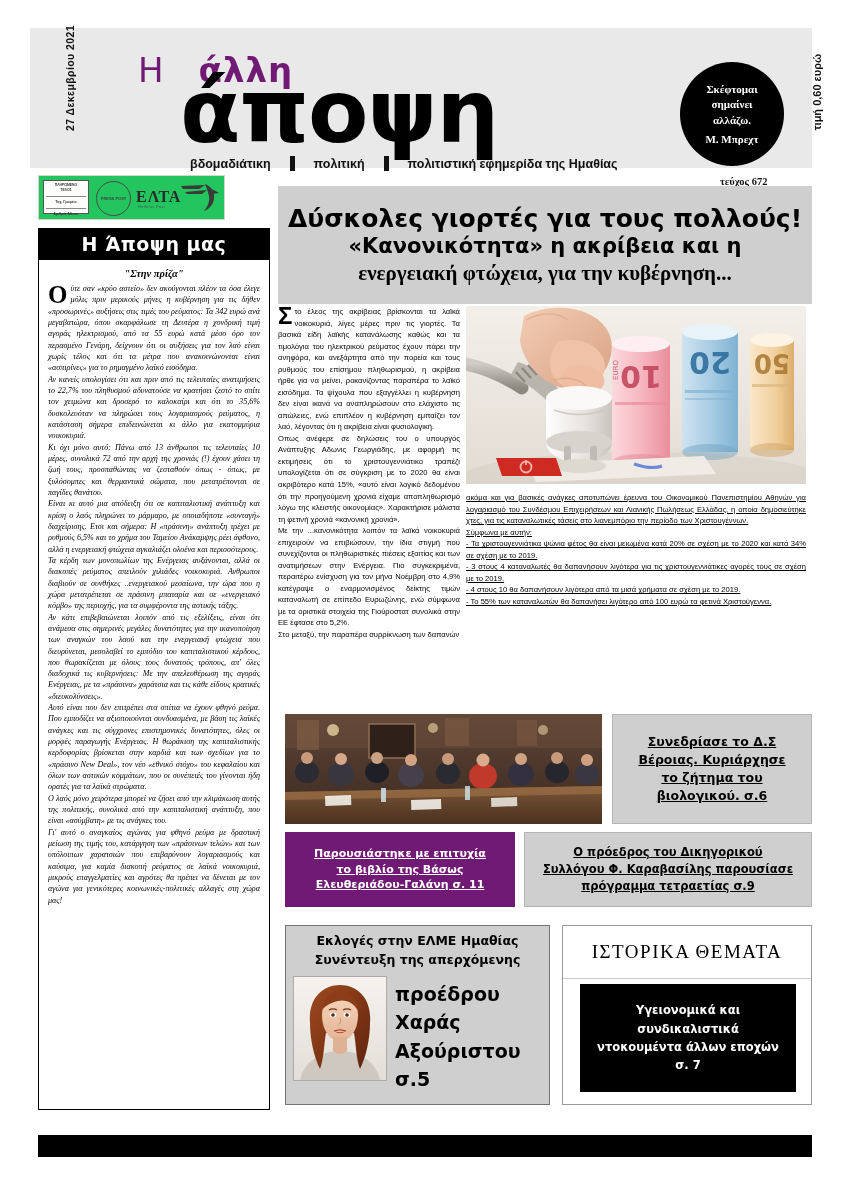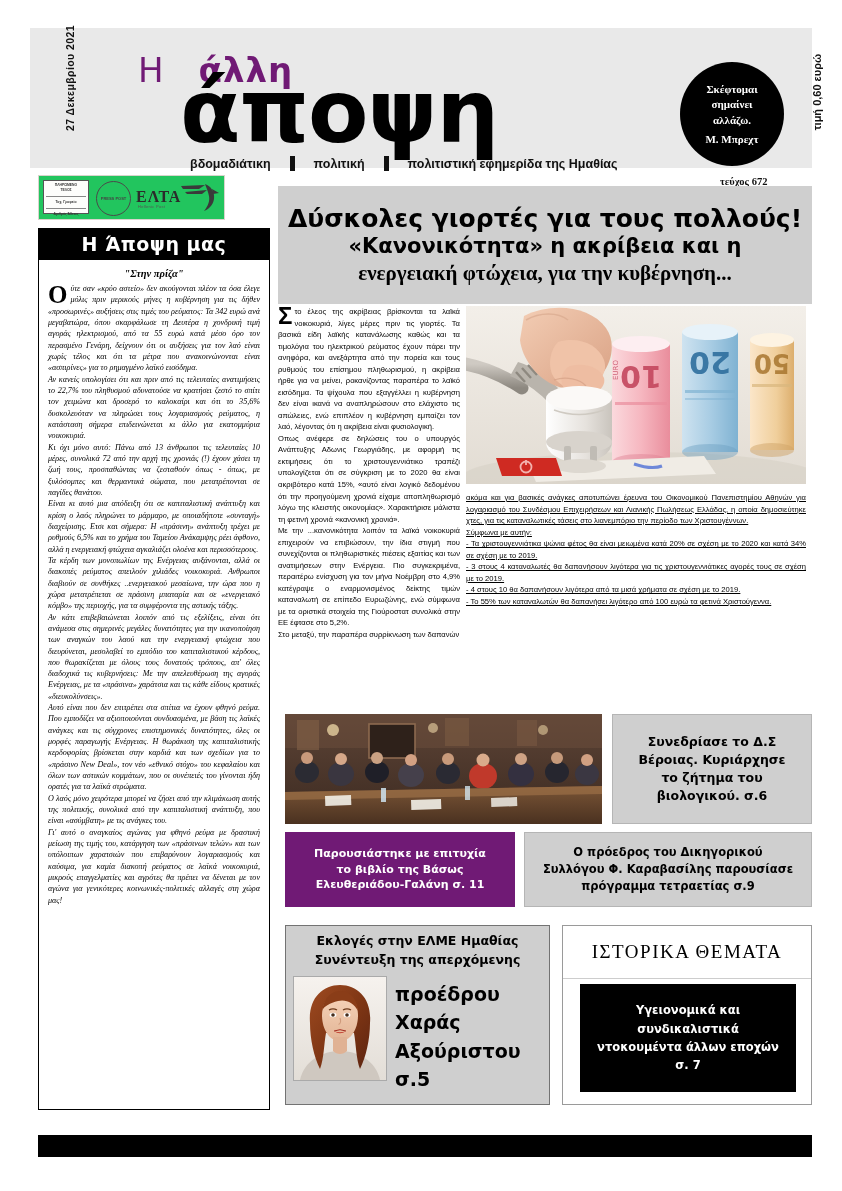--- a/index.html
+++ b/index.html
@@ -101,21 +101,21 @@
   .art-col2 p{margin:0;text-decoration:underline;}
 
   .photo-plug{position:absolute;left:466px;top:306px;width:340px;height:178px;
               overflow:hidden;background:#efe7dd;}
 
   
   .photo-council{position:absolute;left:285px;top:714px;width:317px;height:110px;
                  overflow:hidden;background:#3a3028;}
   .teaser{box-sizing:border-box;display:flex;flex-direction:column;
           align-items:center;justify-content:center;text-align:center;
-          font-family:"DejaVu Sans",sans-serif;font-weight:bold;}
+          font-family:"DejaVu Sans",sans-serif;font-weight:bold;text-decoration:underline;}
   .teaser span{display:block;line-height:1.45;}
   .t-grey{background:#cfcfcf;color:#000;border:1px solid #b5b5b5;}
   .t-black{background:#701a75;color:#fff;}
 
   .teaser-council{position:absolute;left:612px;top:714px;width:200px;height:110px;
                   font-size:12.5px;padding:3px;}
   .teaser-book{position:absolute;left:285px;top:832px;width:230px;height:75px;
                font-size:11px;padding:3px;}
   .teaser-bar{position:absolute;left:524px;top:832px;width:288px;height:75px;
               font-size:11.5px;padding:3px;}

